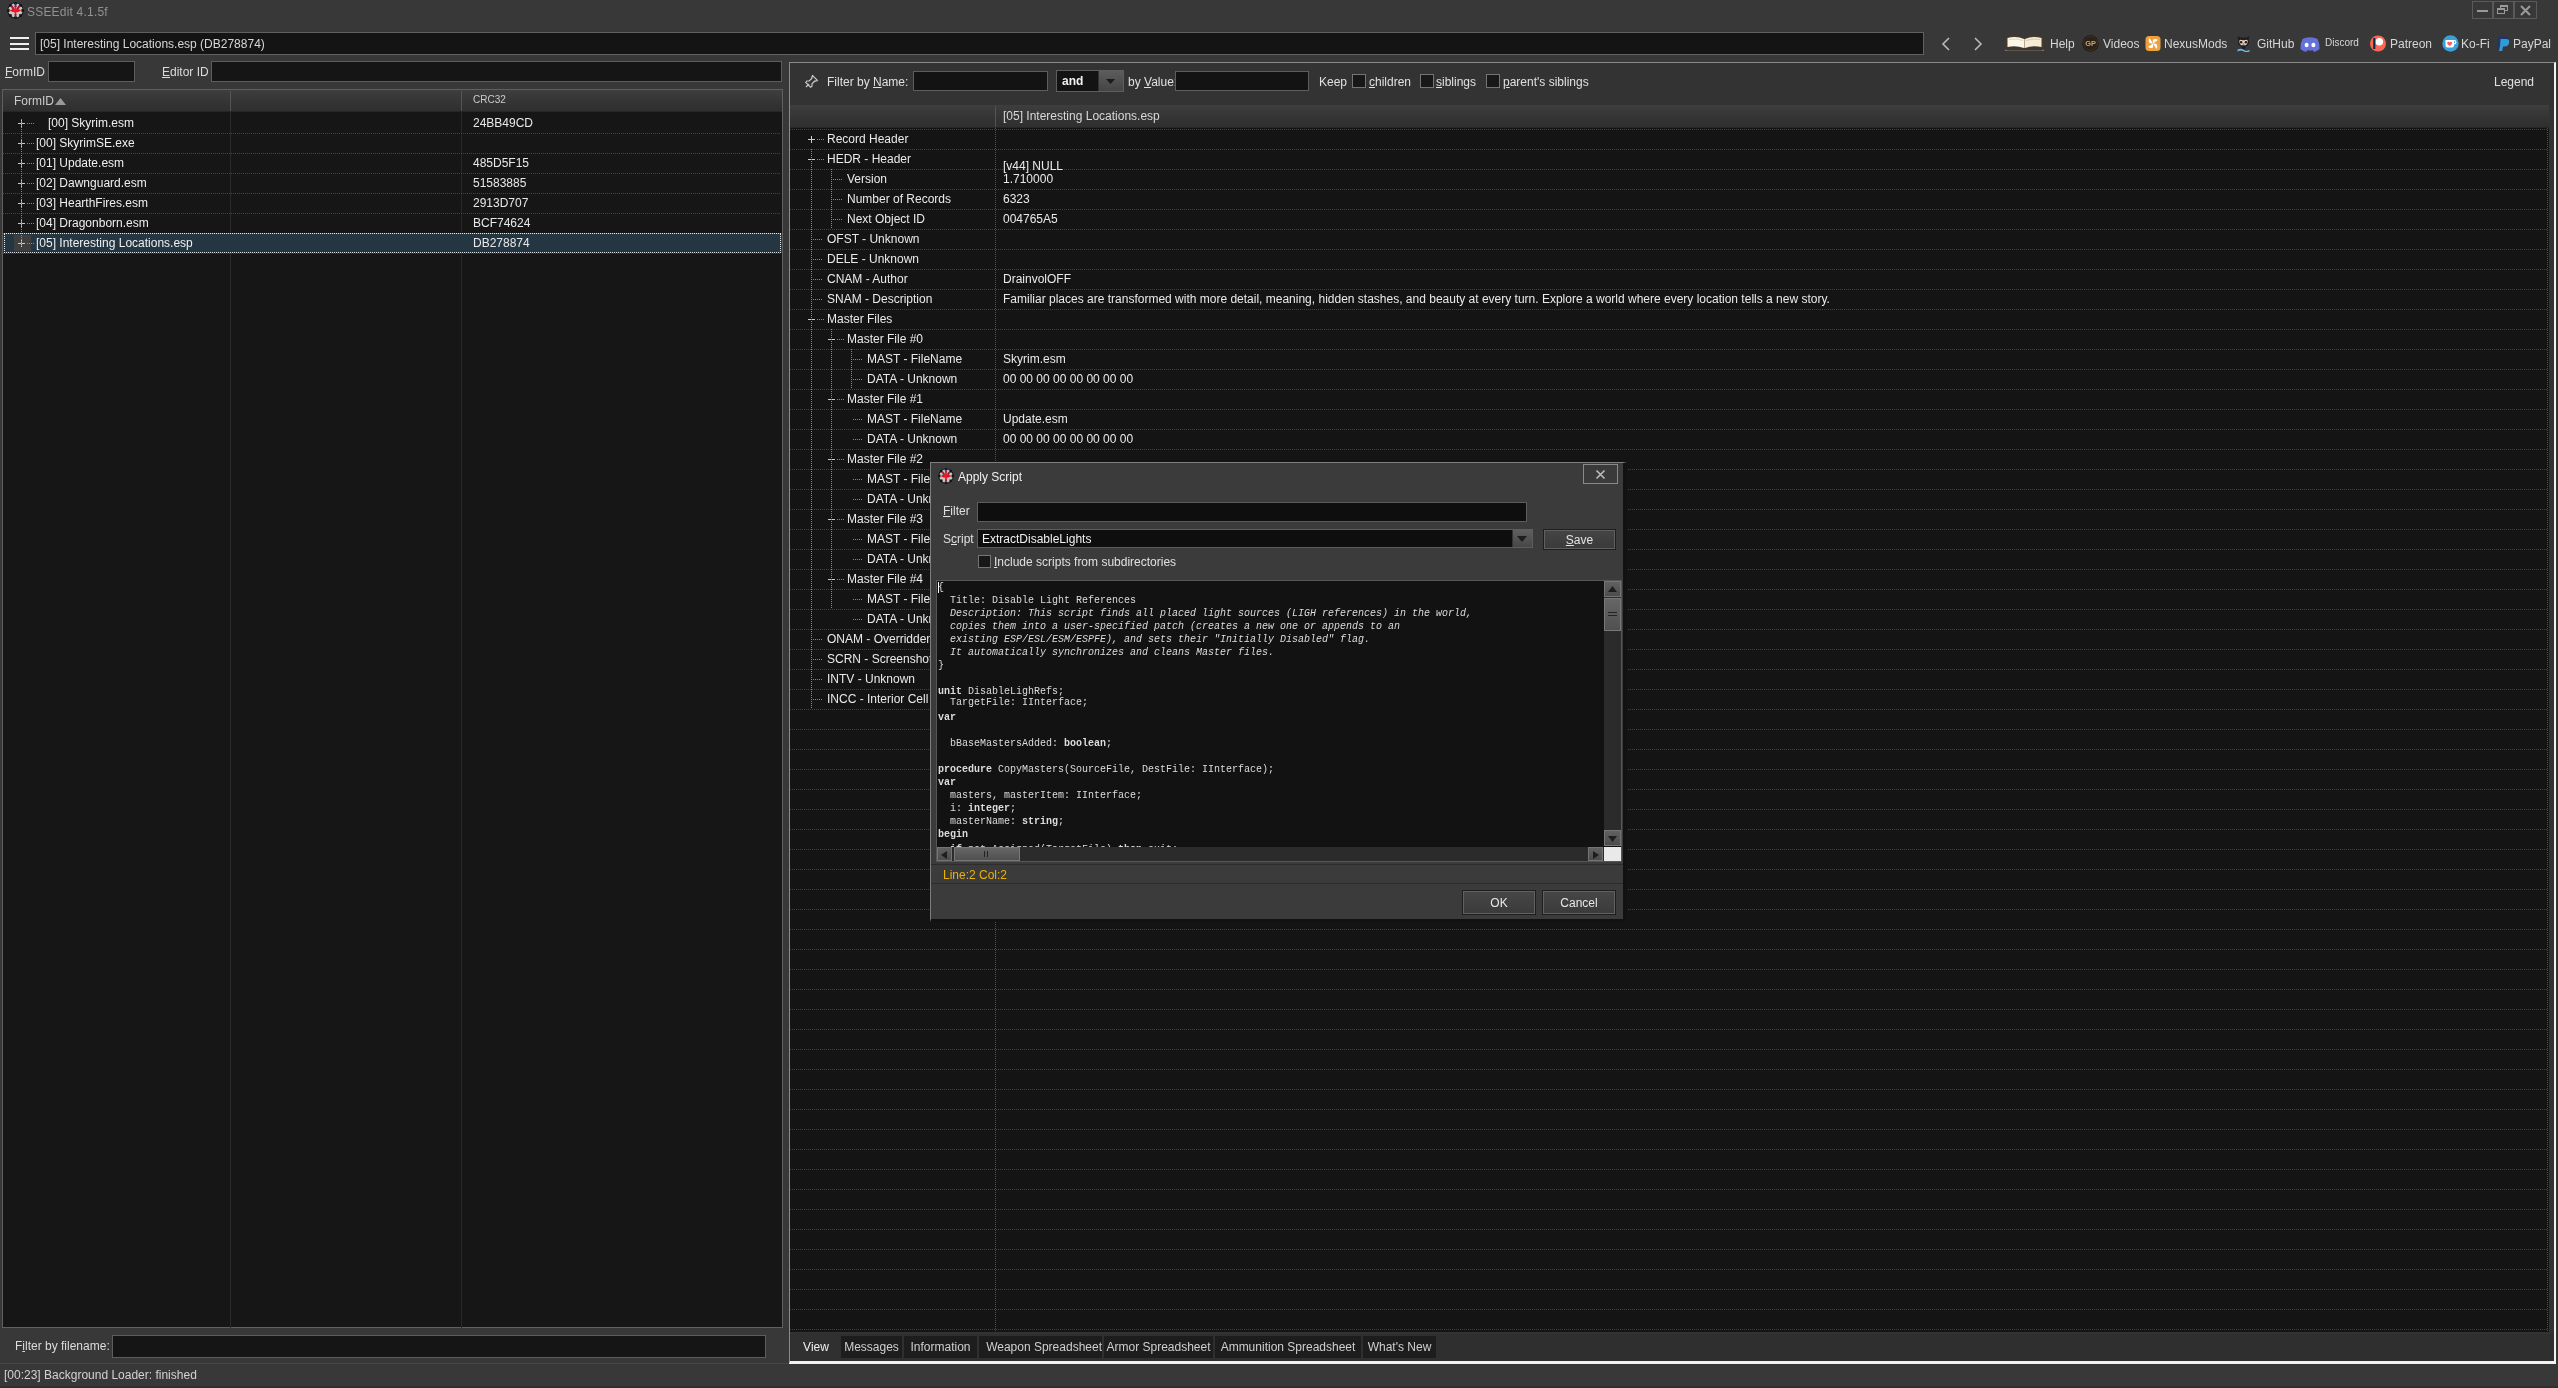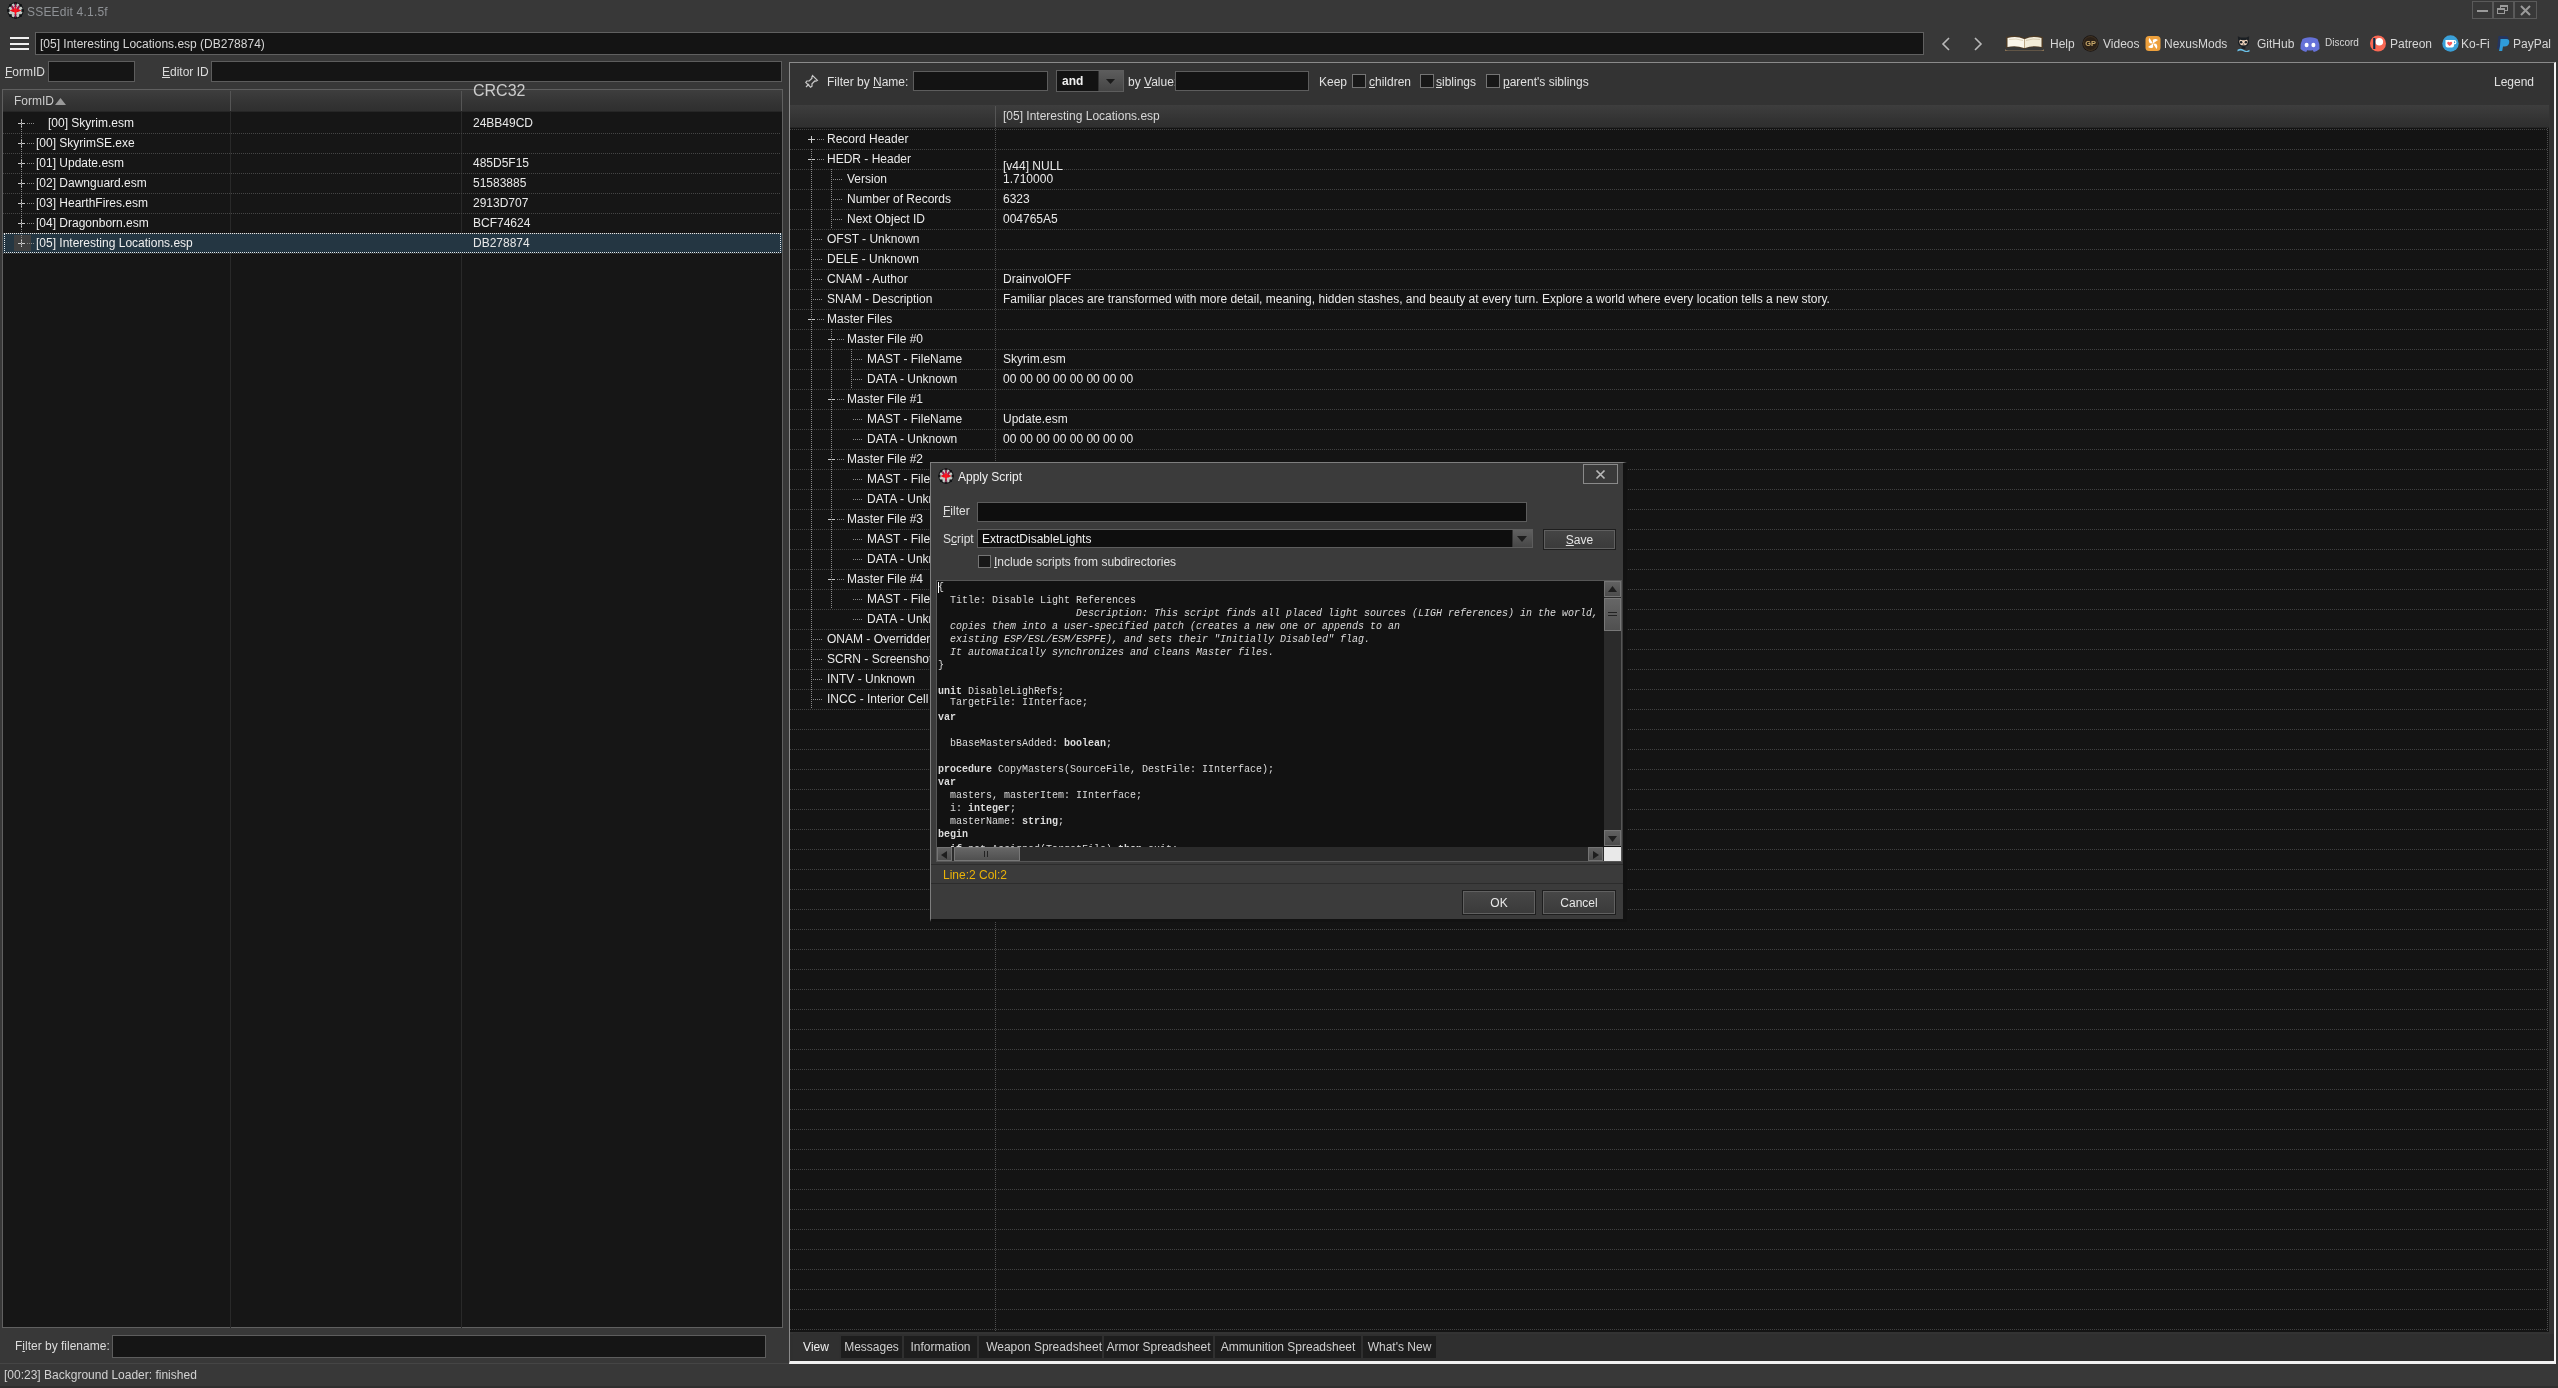--- a/index.html
+++ b/index.html
@@ -111,21 +111,21 @@
 <div style="position:absolute;left:5px;top:65px;font-size:12px;color:#dcdcdc;white-space:pre;"><span style="text-decoration:underline">F</span>ormID</div>
 <div style="position:absolute;left:48px;top:61px;width:87px;height:21px;background:#151515;border:1px solid #5d5d5d;"></div>
 <div style="position:absolute;left:162px;top:65px;font-size:12px;color:#dcdcdc;white-space:pre;"><span style="text-decoration:underline">E</span>ditor ID</div>
 <div style="position:absolute;left:211px;top:61px;width:571px;height:21px;background:#151515;border:1px solid #5d5d5d;"></div>
 <div style="position:absolute;left:2px;top:89px;width:781px;height:1239px;background:#161616;border:1px solid #606060;"></div>
 <div style="position:absolute;left:3px;top:90px;width:779px;height:22px;background:linear-gradient(#3e3e3e,#343434 60%,#2f2f2f);border-bottom:1px solid #262626;"></div>
 <div style="position:absolute;left:14px;top:94px;font-size:12px;color:#cccccc;white-space:pre;">FormID</div>
 <svg class="abs" style="left:55px;top:98px" width="11" height="7" viewBox="0 0 11 7">
       <path d="M5.5 0 L11 7 L0 7 Z" fill="#9a9a9a"></path>
     </svg>
-<div style="position:absolute;left:473px;top:82px;font-size:16px;color:#cccccc;white-space:pre;">CRC32</div>
+<div style="position:absolute;left:473px;top:94px;font-size:10px;color:#cccccc;white-space:pre;">CRC32</div>
 <div style="position:absolute;left:230px;top:91px;width:1px;height:20px;background:#555;"></div>
 <div style="position:absolute;left:461px;top:91px;width:1px;height:20px;background:#555;"></div>
 <div style="position:absolute;left:230px;top:112px;width:1px;height:1216px;background:#292929;"></div>
 <div style="position:absolute;left:461px;top:112px;width:1px;height:1216px;background:#292929;"></div>
 <div style="position:absolute;left:18px;top:123px;width:7px;height:1px;background:#cccccc;"></div>
     <div style="position:absolute;left:21px;top:120px;width:1px;height:7px;background:#cccccc;"></div>
 <div style="position:absolute;left:27px;top:123px;width:8px;height:1px;background:repeating-linear-gradient(90deg,#8a8a8a 0 1px,transparent 1px 2px);"></div>
 <div style="position:absolute;left:36px;top:116px;font-size:12px;color:#efefef;white-space:pre;margin-left:12px;">[00] Skyrim.esm</div>
 <div style="position:absolute;left:473px;top:116px;font-size:12px;color:#e8e8e8;white-space:pre;">24BB49CD</div>
 <div style="position:absolute;left:18px;top:143px;width:7px;height:1px;background:#cccccc;"></div>
@@ -399,21 +399,21 @@
 <svg class="abs" style="left:1517px;top:536px;z-index:11" width="10" height="6" viewBox="0 0 10 6">
       <path d="M0 0 L10 0 L5 6 Z" fill="#1e1e1e"></path>
     </svg>
 <div style="position:absolute;left:1543px;top:529px;width:73px;height:21px;background:linear-gradient(#454545,#3a3a3a);border:1px solid #1e1e1e;box-shadow:inset 0 0 0 1px #606060;z-index:11;"></div>
 <div style="position:absolute;left:1543px;top:533px;width:73px;text-align:center;font-size:12px;color:#e4e4e4;z-index:11;"><span style="text-decoration:underline">S</span>ave</div>
 <div style="position:absolute;left:978px;top:555px;width:13px;height:13px;background:#181818;border:1px solid #757575;z-index:11;"></div>
 <div style="position:absolute;left:994px;top:555px;font-size:12px;color:#e0e0e0;white-space:pre;z-index:11;"><span style="text-decoration:underline">I</span>nclude scripts from subdirectories</div>
 <div style="position:absolute;left:936px;top:580px;width:686px;height:282px;background:#121212;border:1px solid #565656;z-index:11;"></div>
 <div class="mono" style="position:absolute;left:938px;top:581px;width:660px;height:13px;line-height:13px;font-size:10px;color:#dcdcdc;white-space:pre;overflow:hidden;z-index:11;">{</div>
 <div class="mono" style="position:absolute;left:938px;top:594px;width:660px;height:13px;line-height:13px;font-size:10px;color:#dcdcdc;white-space:pre;overflow:hidden;z-index:11;">  Title: Disable Light References</div>
-<div class="mono" style="position:absolute;left:938px;top:607px;width:660px;height:13px;line-height:13px;font-size:10px;color:#dcdcdc;font-style:italic;white-space:pre;overflow:hidden;z-index:11;text-align:right;">  Description: This script finds all placed light sources (LIGH references) in the world,</div>
+<div class="mono" style="position:absolute;left:938px;top:607px;width:660px;height:13px;line-height:13px;font-size:10px;color:#dcdcdc;font-style:italic;white-space:pre;overflow:hidden;z-index:11;">  Description: This script finds all placed light sources (LIGH references) in the world,</div>
 <div class="mono" style="position:absolute;left:938px;top:620px;width:660px;height:13px;line-height:13px;font-size:10px;color:#dcdcdc;font-style:italic;white-space:pre;overflow:hidden;z-index:11;">  copies them into a user-specified patch (creates a new one or appends to an</div>
 <div class="mono" style="position:absolute;left:938px;top:633px;width:660px;height:13px;line-height:13px;font-size:10px;color:#dcdcdc;font-style:italic;white-space:pre;overflow:hidden;z-index:11;">  existing ESP/ESL/ESM/ESPFE), and sets their "Initially Disabled" flag.</div>
 <div class="mono" style="position:absolute;left:938px;top:646px;width:660px;height:13px;line-height:13px;font-size:10px;color:#dcdcdc;font-style:italic;white-space:pre;overflow:hidden;z-index:11;">  It automatically synchronizes and cleans Master files.</div>
 <div class="mono" style="position:absolute;left:938px;top:659px;width:660px;height:13px;line-height:13px;font-size:10px;color:#dcdcdc;white-space:pre;overflow:hidden;z-index:11;">}</div>
 <div class="mono" style="position:absolute;left:938px;top:672px;width:660px;height:13px;line-height:13px;font-size:10px;color:#dcdcdc;white-space:pre;overflow:hidden;z-index:11;"></div>
 <div class="mono" style="position:absolute;left:938px;top:685px;width:660px;height:13px;line-height:13px;font-size:10px;color:#dcdcdc;white-space:pre;overflow:hidden;z-index:11;"><b>unit</b> DisableLighRefs;</div>
 <div class="mono" style="position:absolute;left:938px;top:698px;width:660px;height:13px;line-height:13px;font-size:10px;color:#dcdcdc;white-space:pre;overflow:hidden;z-index:11;"></div>
 <div class="mono" style="position:absolute;left:938px;top:711px;width:660px;height:13px;line-height:13px;font-size:10px;color:#dcdcdc;white-space:pre;overflow:hidden;z-index:11;"><b>var</b></div>
 <div class="mono" style="position:absolute;left:938px;top:696px;width:660px;height:13px;line-height:13px;font-size:10px;color:#dcdcdc;white-space:pre;overflow:hidden;z-index:11;font-family:Liberation Mono, monospace;">  TargetFile: IInterface;</div>
 <div class="mono" style="position:absolute;left:938px;top:737px;width:660px;height:13px;line-height:13px;font-size:10px;color:#dcdcdc;white-space:pre;overflow:hidden;z-index:11;">  bBaseMastersAdded: <b>boolean</b>;</div>

